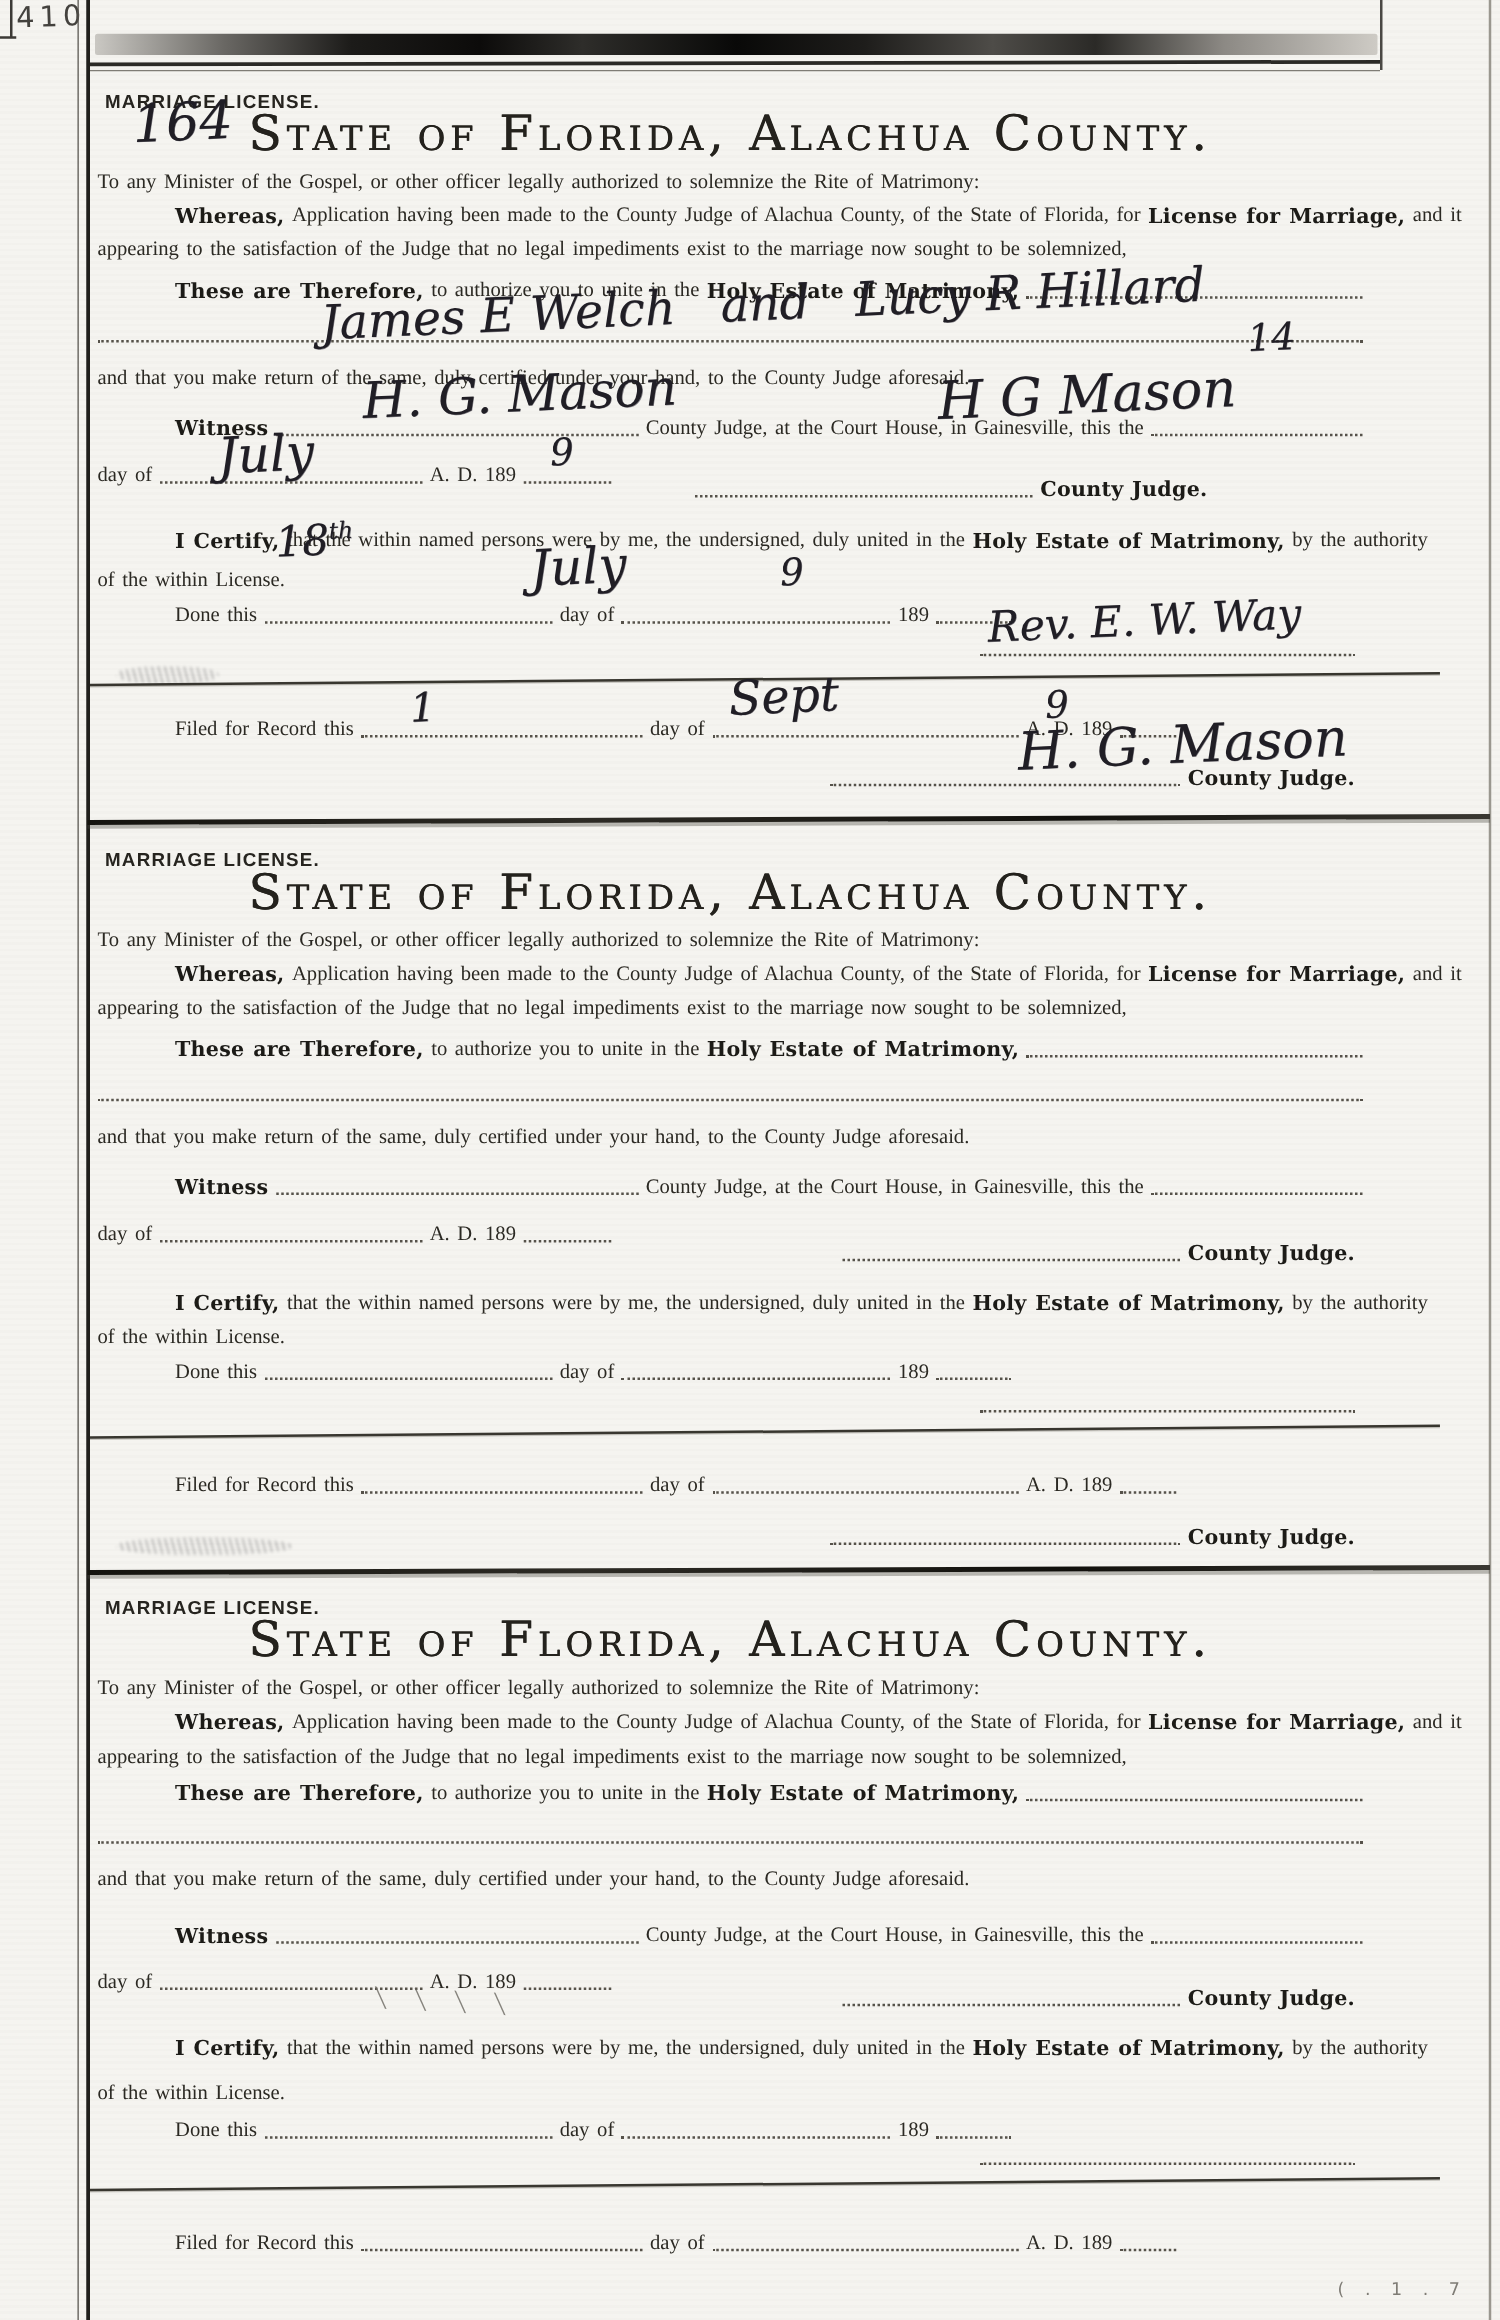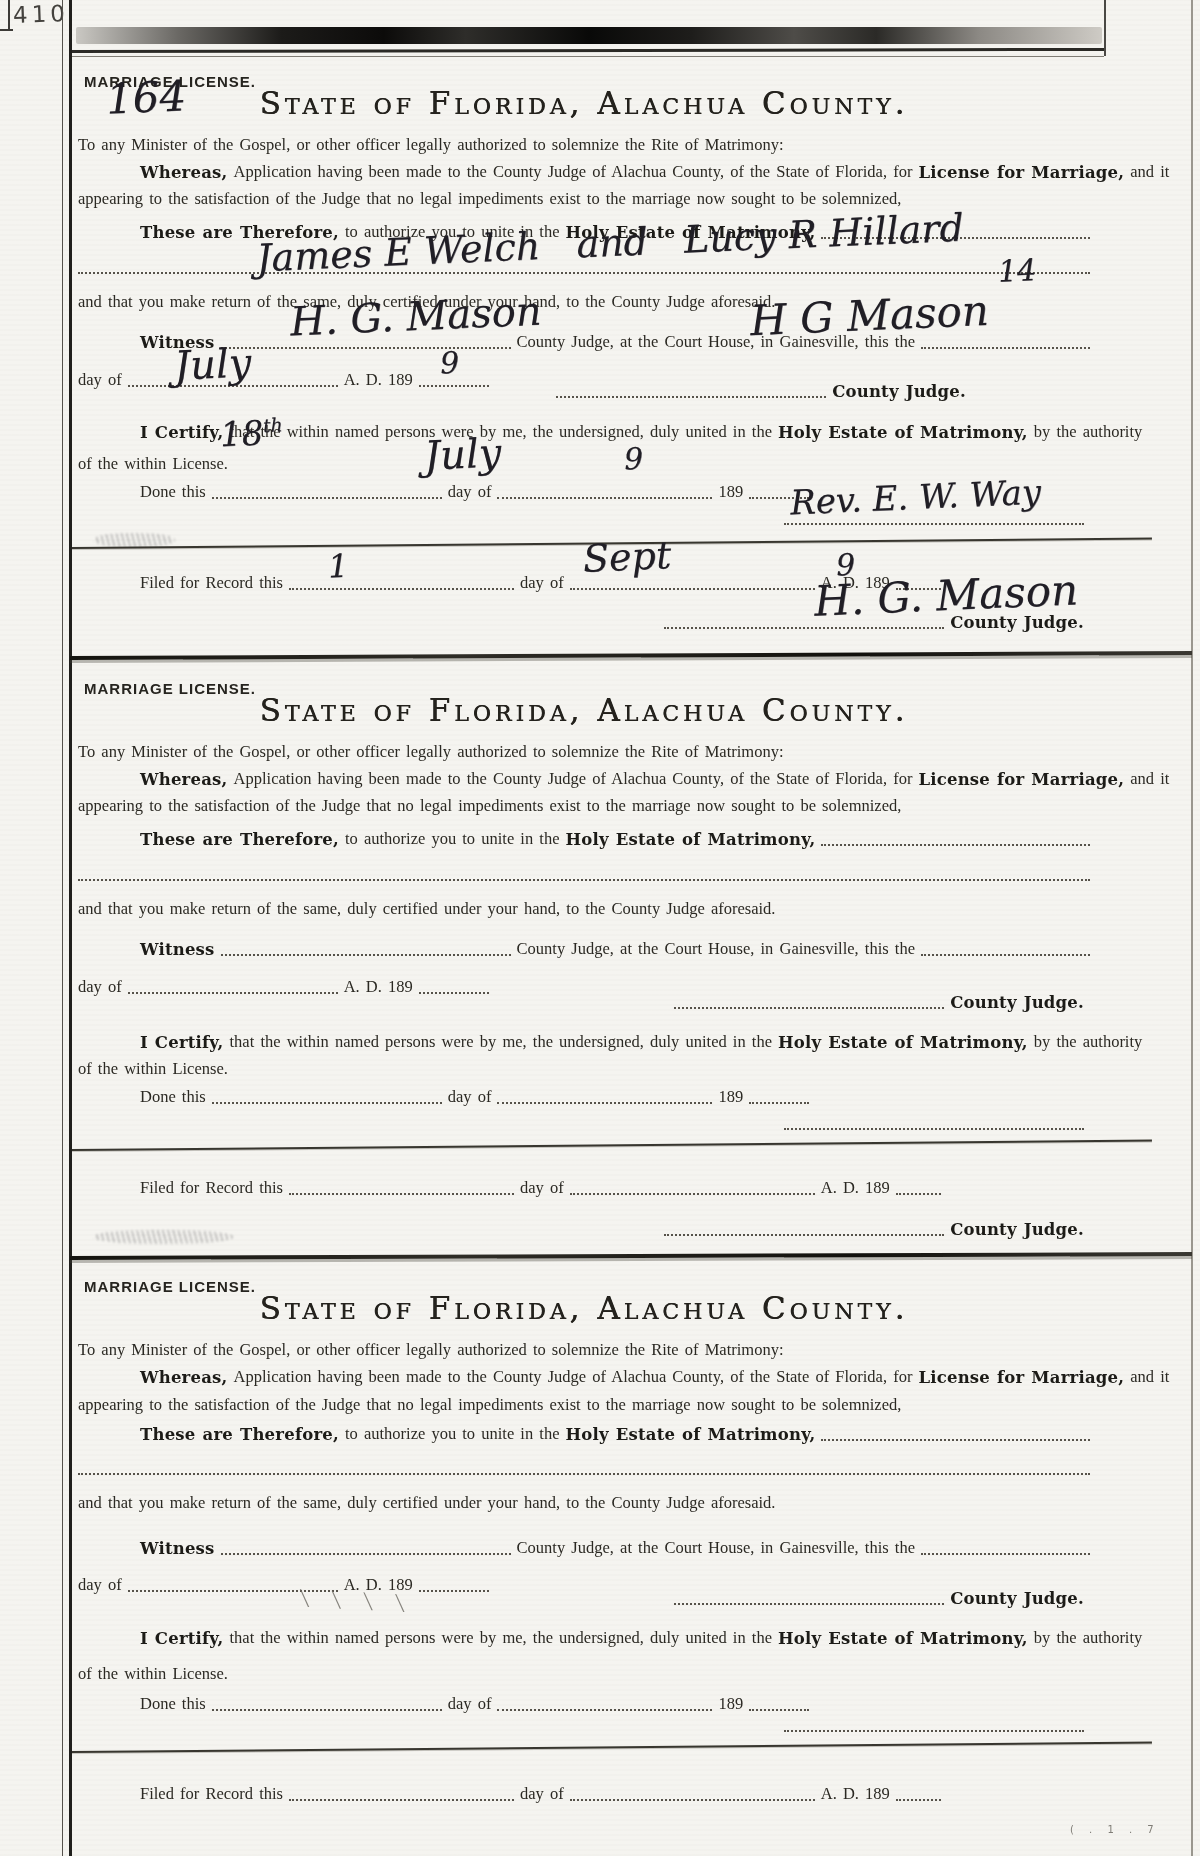--- a/index.html
+++ b/index.html
@@ -23,21 +23,21 @@
   .top-rule{position:absolute;left:70px;right:96px;top:49px;height:3px;background:#2b2a26;transform:rotate(-.12deg)}
   .top-rule2{position:absolute;left:70px;right:96px;top:56px;height:1px;background:#807d76}
   .form-sep{position:absolute;left:70px;width:1122px;height:4px;transform-origin:left center;
     background:linear-gradient(90deg,#15140f,#2e2c26 35%,#11100c 70%,#3a3832);box-shadow:0 3px 0 rgba(70,66,58,.35)}
   
   .form{position:absolute;left:78px;width:1012px;height:600px}
   .hdr{position:absolute;left:6px;top:18px;font-family:"Liberation Sans",sans-serif;
     font-weight:bold;font-size:15px;letter-spacing:1px;color:#26241f}
   .title{position:absolute;left:0;right:0;top:30px;text-align:center;
     font-family:"DejaVu Serif",serif;font-variant:small-caps;font-weight:500;
-    font-size:31px;letter-spacing:4px;color:#24221d;text-shadow:.4px 0 0 #24221d}
+    font-size:39px;letter-spacing:4px;color:#24221d;text-shadow:.4px 0 0 #24221d}
   .r{position:absolute;left:0;right:0;display:flex;align-items:flex-end;
     white-space:nowrap;column-gap:6px;font-size:16.5px;word-spacing:2px;color:#2b2923}
   .ind{padding-left:62px}
   .rj{justify-content:flex-end;padding-right:6px}
   .bl{font-weight:bold;font-family:"DejaVu Serif",serif;letter-spacing:.2px;color:#1c1b17;word-spacing:1px}
   .dots{align-self:flex-end;height:3px;margin-bottom:3px;border-bottom:2px dotted #56524a}
   .dfill{flex:1 1 auto}
   .w60{width:60px}.w70{width:70px}.w45{width:45px}.w210{width:210px}.w215{width:215px}
   .w225{width:225px}.w230{width:230px}.w245{width:245px}.w270{width:270px}.w280{width:280px}
   .w290{width:290px}.w300{width:300px}
@@ -45,21 +45,21 @@
     transform:rotate(-.5deg);transform-origin:left center;box-shadow:0 1px 0 rgba(90,85,75,.3)}
   
   .ink{position:absolute;font-family:"DejaVu Serif",serif;font-style:italic;font-weight:500;
     color:#201e25;transform:rotate(-2.5deg);z-index:3;white-space:pre;
     text-shadow:.4px .3px .5px rgba(25,22,35,.5)}
   .ord{font-size:55%;vertical-align:super}
   .smudge{position:absolute;height:14px;border-radius:45%;opacity:.45;filter:blur(1.3px);
     background:repeating-linear-gradient(75deg,rgba(45,44,50,.55) 0 2px,transparent 2px 5px)}
   .pencil{position:absolute;font-family:"DejaVu Sans",sans-serif;color:#6b6861;z-index:2}
   .scribble{font-size:15px;letter-spacing:9px;transform:rotate(3deg);opacity:.8}
-  .br-pencil{font-size:10px;letter-spacing:6px;opacity:.85}
+  .br-pencil{font-size:14px;letter-spacing:6px;opacity:.85}
 </style>
 </head>
 <body>
 
 <div class="corner-tl-v"></div>
 <div class="corner-tl-h"></div>
 <div class="pencil-pageno">410</div>
 <div class="top-band"></div>
 <div class="top-rule"></div>
 <div class="top-rule2"></div>

